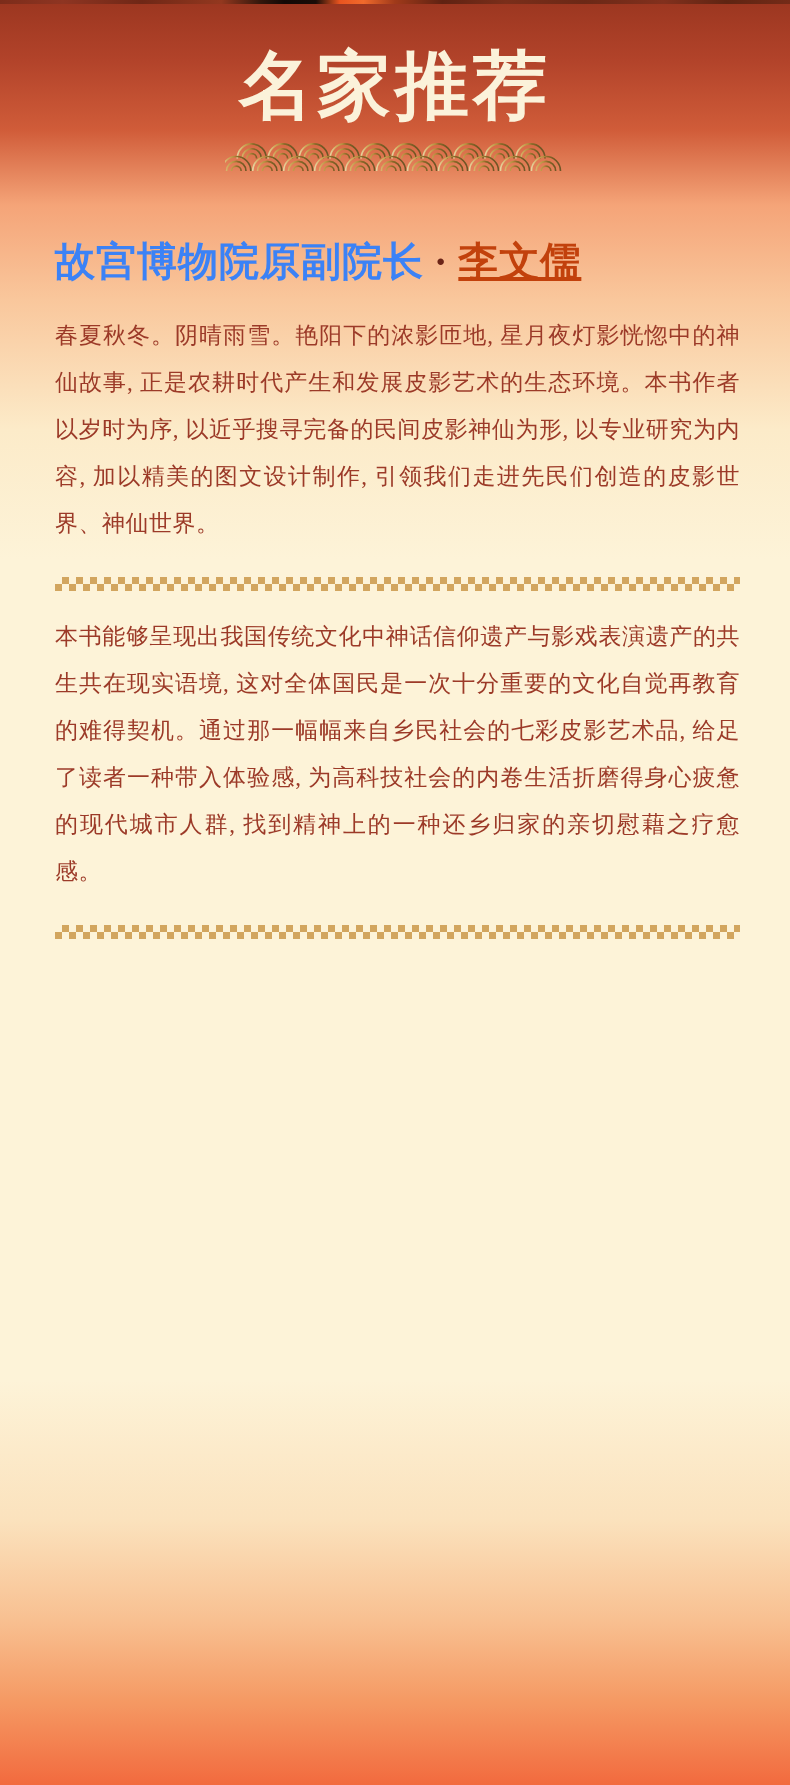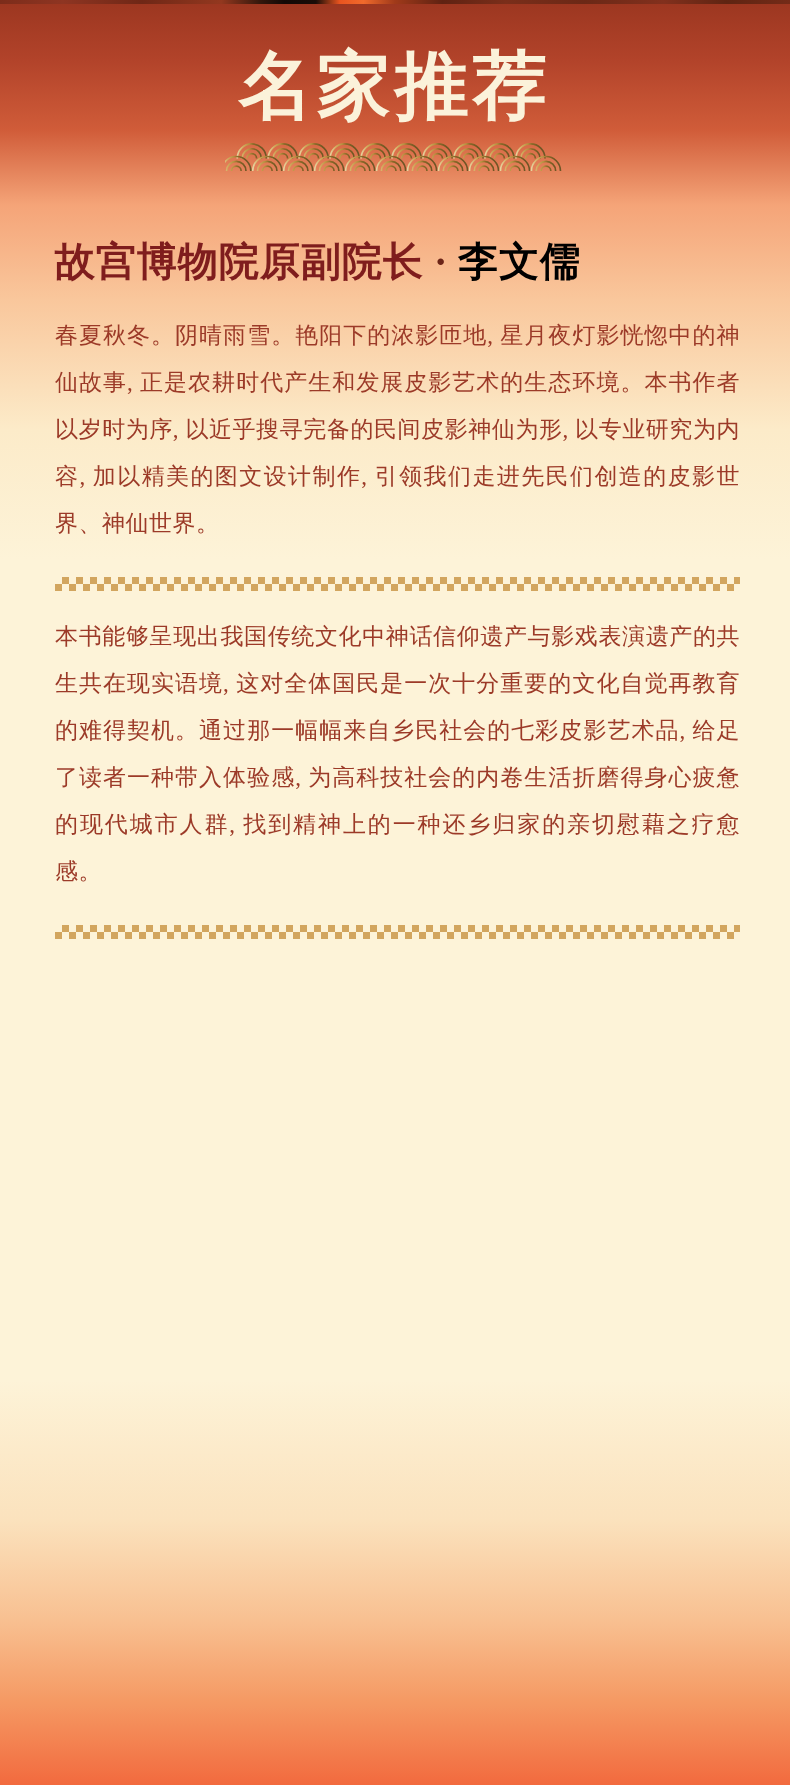--- a/index.html
+++ b/index.html
@@ -54,23 +54,23 @@
   .content { padding: 0 50px 0 55px; }
 
   .section-heading {
     margin-top: 62px;
     font-size: 40px;
     line-height: 56px;
     font-weight: bold;
     letter-spacing: 1px;
     white-space: nowrap;
   }
-  .heading-affiliation { color: #7f1d1d; }
+  .heading-affiliation { color: #3b82f6; }
   .heading-dot { color: #6b2417; margin: 0 10px; font-weight: bold; }
-  .heading-name { color: #000000; }
+  .heading-name { color: #c2410c; text-decoration: underline; }
 
   .section-quote {
     margin-top: 22px;
     font-size: 23px;
     line-height: 47px;
     color: #9c3a28;
     text-align: justify;
     letter-spacing: 0.5px;
   }
 

